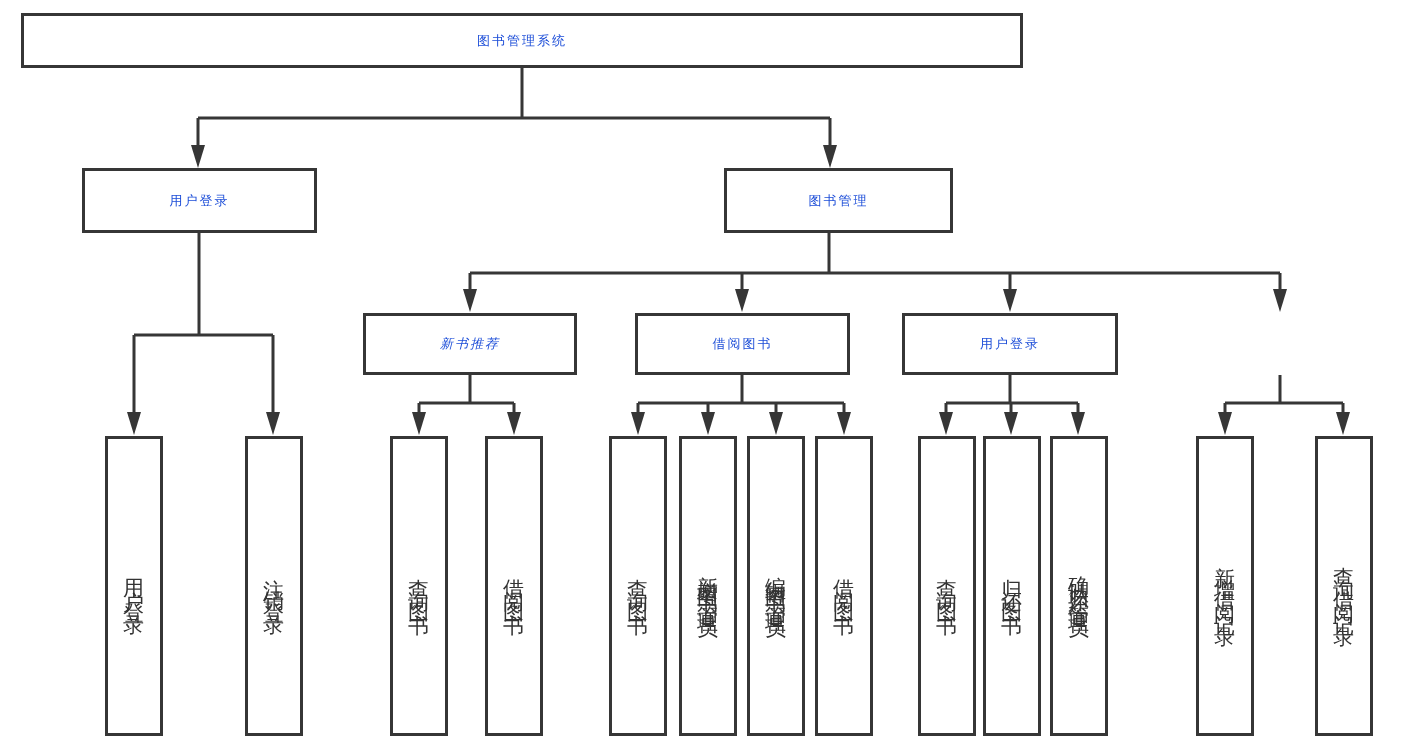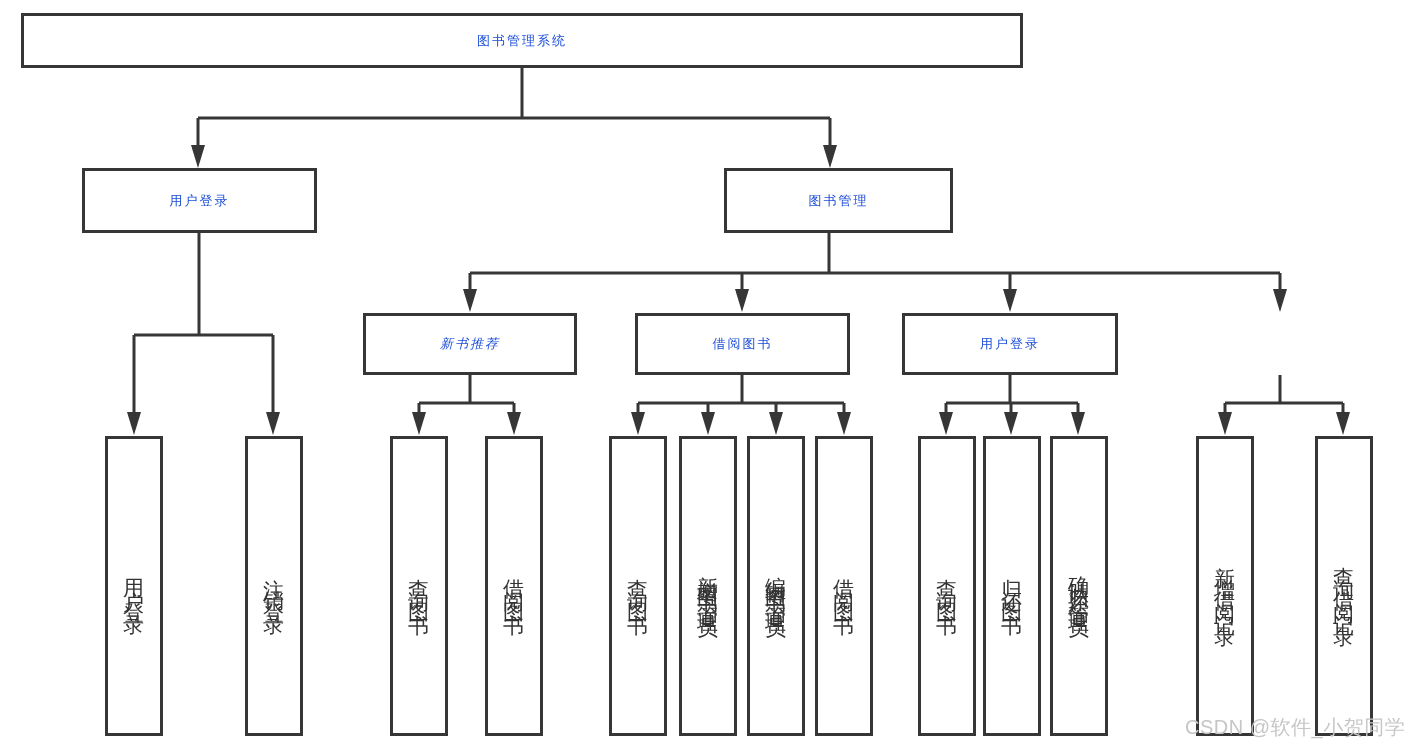--- a/index.html
+++ b/index.html
@@ -179,15 +179,14 @@
   <div class="node leaf long lf-11">
     <span>确认归还（管理员）</span>
   </div>
   <div class="node leaf lf-12">
     <span>新增借阅记录</span>
   </div>
   <div class="node leaf lf-13">
     <span>查询借阅记录</span>
   </div>
 
-  <div class="watermark">CSDN @软件_小贺同学</div>
 
 </div>
 
 </body></html>

